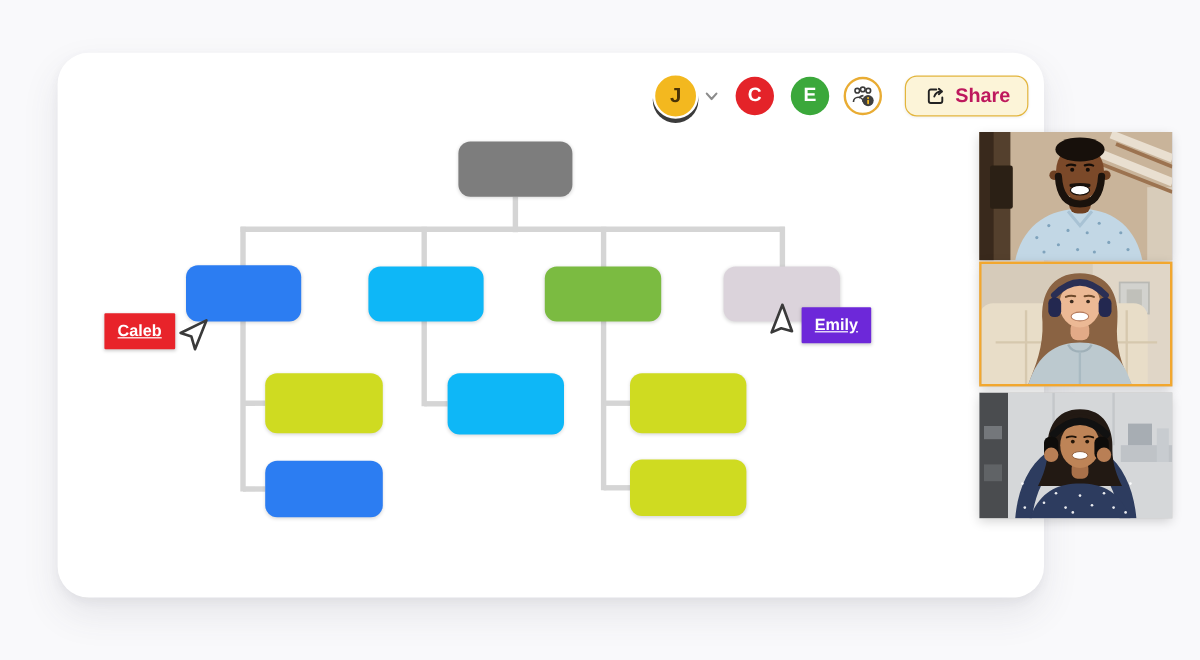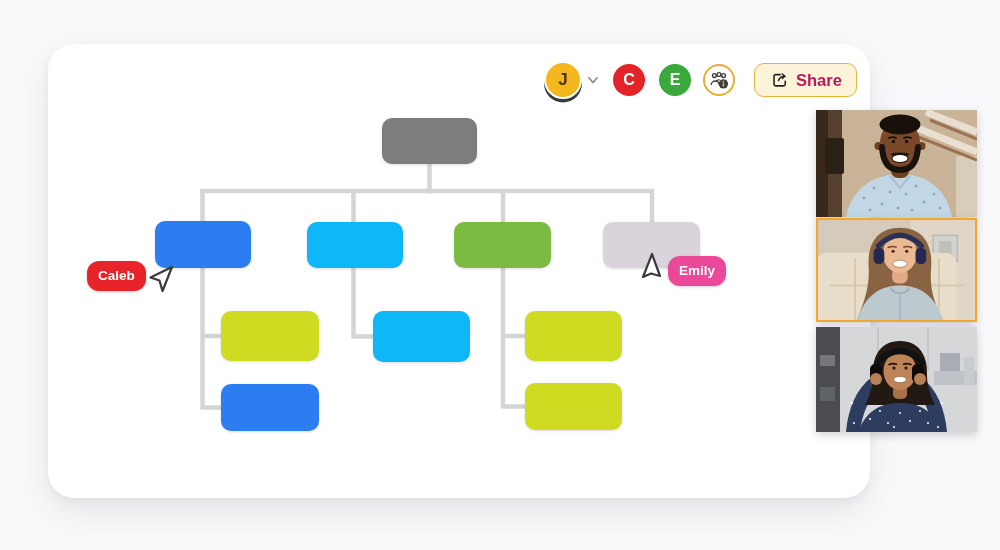--- a/index.html
+++ b/index.html
@@ -20,23 +20,23 @@
   .nodes{position:absolute;left:0;top:0;width:100%;height:100%;}
   .node{
     position:absolute;border-radius:10px;
     box-shadow:0 1px 3px rgba(0,0,0,.14);
   }
   
   .collab{position:absolute;display:flex;align-items:flex-start;gap:3px;}
   .collab-caleb{left:39px;top:217px;}
   .collab-emily{left:591px;top:207px;}
   .collab-label{
-    display:inline-block;padding:8px 11px;border-radius:12px;
+    display:inline-block;padding:8px 11px;border-radius:1px;
     color:#fff;font-size:13.5px;font-weight:600;line-height:1;
-    box-shadow:0 1px 3px rgba(0,0,0,.2);white-space:nowrap;
+    box-shadow:0 1px 3px rgba(0,0,0,.2);white-space:nowrap;text-decoration:underline;
   }
   .cursor{display:block;}
   .collab-caleb .cursor{margin-top:2px;}
   .collab-emily .cursor{margin-top:0;}
   .collab-emily .collab-label{margin-top:5px;}
   
   .toolbar{
     position:absolute;top:15px;left:496px;height:42px;
     display:flex;align-items:center;
   }
@@ -116,21 +116,21 @@
       <span class="collab-label" style="background: rgb(232, 35, 42);">Caleb</span>
       <svg class="cursor" width="26" height="34" viewBox="0 0 26 34">
         <path d="M23,4 L13.5,28 L10.5,17.5 L1.5,14.5 Z" fill="#FFFFFF" stroke="#3A3A3A" stroke-width="2.2" stroke-linejoin="round"></path>
       </svg>
     </div>
 
     <div class="collab collab-emily">
       <svg class="cursor" width="26" height="34" viewBox="0 0 26 34">
         <path d="M13,3 L4,26 L12,22.5 L21,25 Z" fill="#FFFFFF" stroke="#3A3A3A" stroke-width="2.2" stroke-linejoin="round"></path>
       </svg>
-      <span class="collab-label" style="background: #ec4899;">Emily</span>
+      <span class="collab-label" style="background: #6d28d9;">Emily</span>
     </div>
 
     <div class="toolbar">
       <div class="avatar avatar-j" style="background: rgb(243, 184, 31);">J</div>
       <svg class="chevron" width="14" height="14" viewBox="0 0 14 14">
         <polyline points="3,5 7,9.5 11,5" fill="none" stroke="#8C8C8C" stroke-width="1.8" stroke-linecap="round" stroke-linejoin="round"></polyline>
       </svg>
       <div class="avatar avatar-c" style="background: rgb(228, 35, 41);">C</div>
       <div class="avatar avatar-e" style="background: rgb(59, 168, 59);">E</div>
       <div class="icon-btn">

